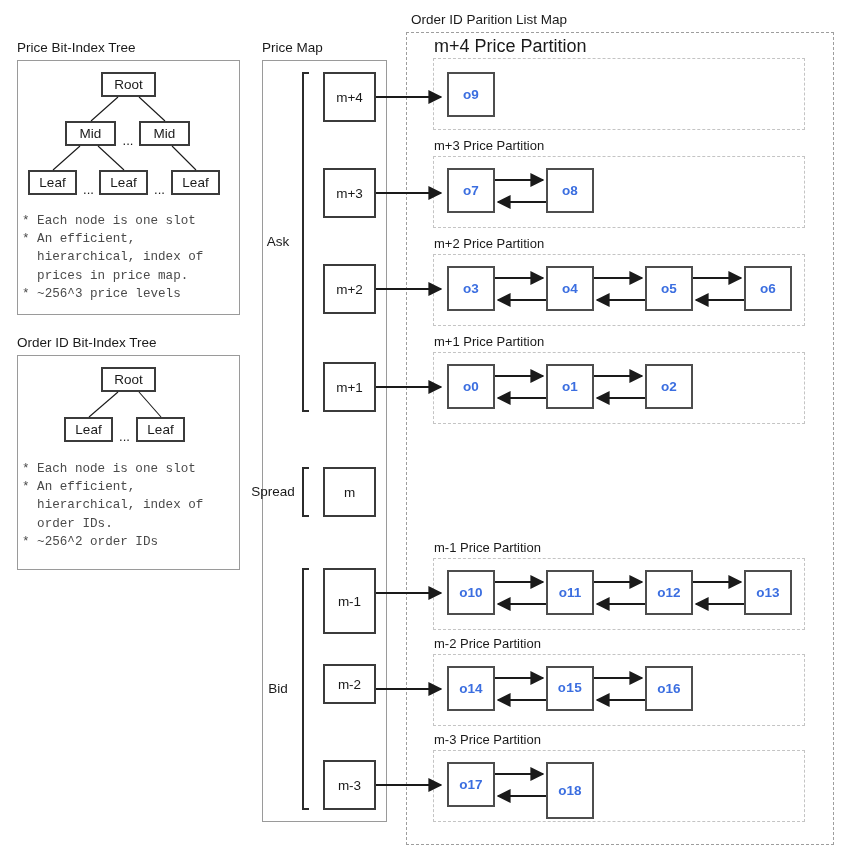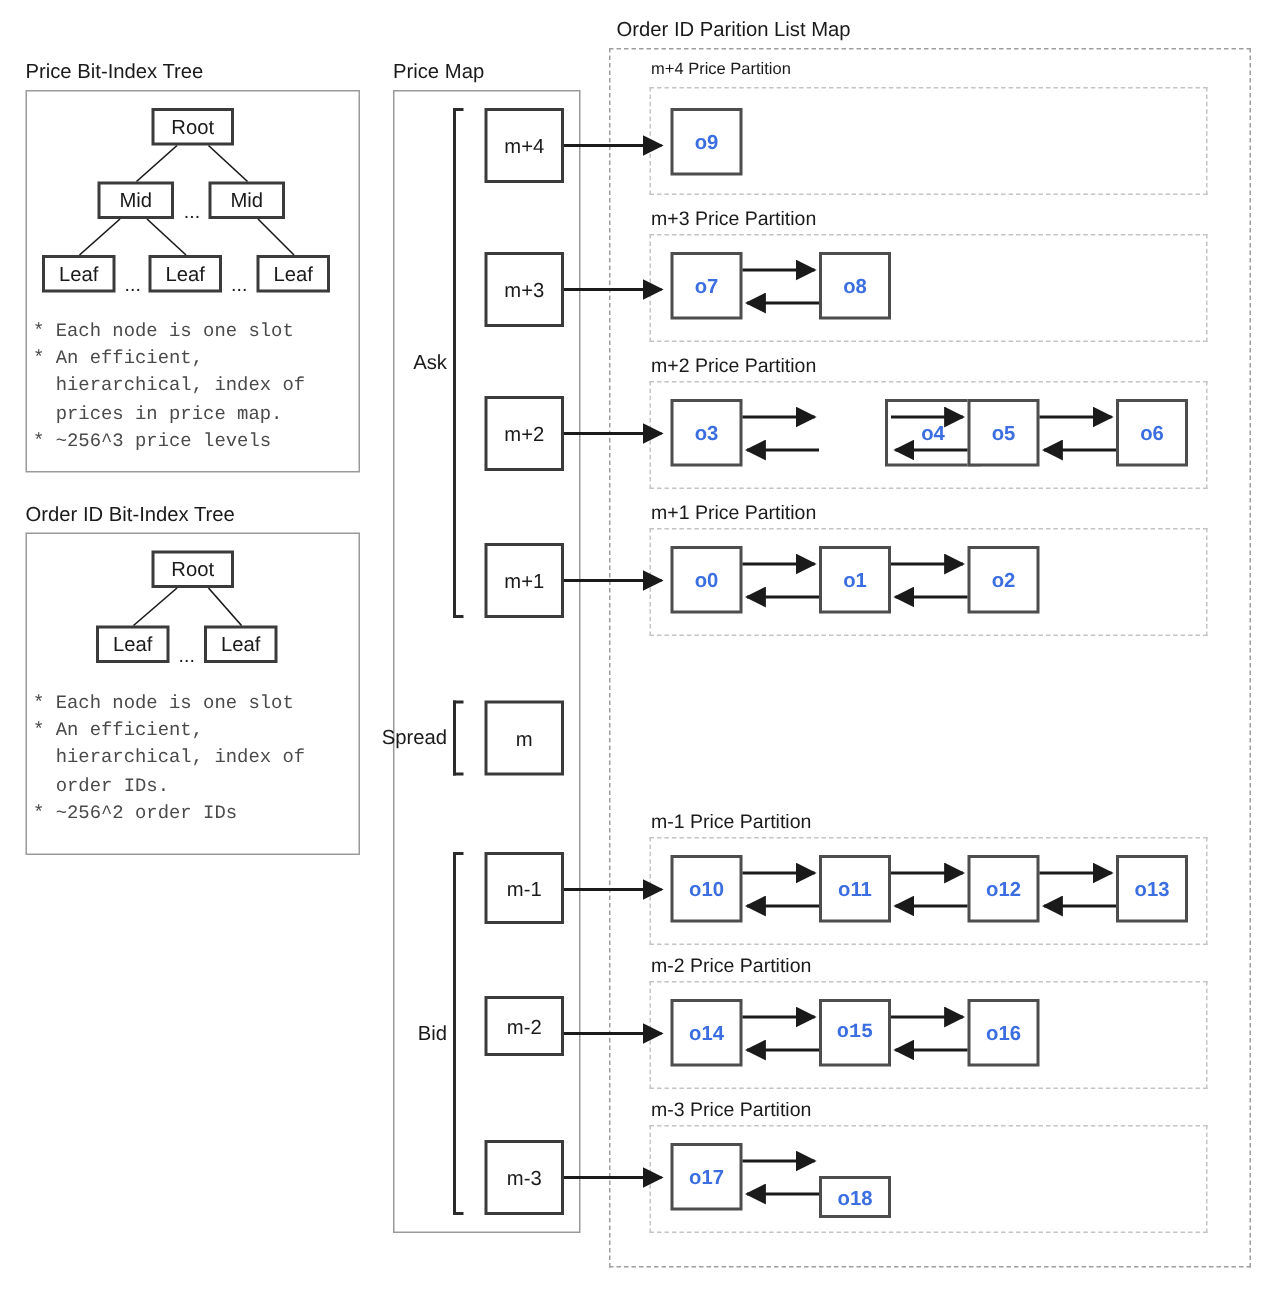--- a/index.html
+++ b/index.html
@@ -78,21 +78,21 @@
   
   .bracket{
     box-sizing:border-box;
     border-left:2px solid #2b2b2b;
     border-top:2px solid #2b2b2b;
     border-bottom:2px solid #2b2b2b;
     width:7px;
   }
   .bracket-label{
     font-size:13.5px;color:#1a1a1a;white-space:nowrap;
-    text-align:right;
+    text-align:center;
   }
 
   
   svg.overlay{position:absolute;left:0;top:0;width:848px;height:866px;pointer-events:none;}
 </style>
 </head>
 <body>
 
 <div class="abs caption" style="left:17px;top:40px;">Price Bit-Index Tree</div>
 
@@ -142,41 +142,41 @@
 <div class="abs bracket-label" style="left:248px;top:484px;width:50px;">Spread</div>
 
 <div class="abs bracket" style="left:302px;top:568px;height:242px;"></div>
 <div class="abs bracket-label" style="left:258px;top:681px;width:40px;">Bid</div>
 
 <div class="abs node" style="left:323px;top:72px;width:53px;height:50px;">m+4</div>
 <div class="abs node" style="left:323px;top:168px;width:53px;height:50px;">m+3</div>
 <div class="abs node" style="left:323px;top:264px;width:53px;height:50px;">m+2</div>
 <div class="abs node" style="left:323px;top:362px;width:53px;height:50px;">m+1</div>
 <div class="abs node" style="left:323px;top:467px;width:53px;height:50px;">m</div>
-<div class="abs node" style="left:323px;top:568px;width:53px;height:48px;">m-1</div>
+<div class="abs node" style="left:323px;top:568px;width:53px;height:66px;">m-1</div>
 <div class="abs node" style="left:323px;top:664px;width:53px;height:40px;">m-2</div>
 <div class="abs node" style="left:323px;top:760px;width:53px;height:50px;">m-3</div>
 
 <div class="abs caption" style="left:411px;top:12px;">Order ID Parition List Map</div>
 
 <div class="abs dashed-outer" style="left:406px;top:32px;width:428px;height:813px;"></div>
 
-<div class="abs caption" style="left:434px;top:38px;font-size:11px;">m+4 Price Partition</div>
+<div class="abs caption" style="left:434px;top:38px;font-size:18px;">m+4 Price Partition</div>
 <div class="abs dashed-part" style="left:433px;top:58px;width:372px;height:72px;"></div>
 <div class="abs order" style="left:447px;top:72px;width:48px;height:45px;">o9</div>
 
 <div class="abs caption" style="left:434px;top:138px;font-size:13px;">m+3 Price Partition</div>
 <div class="abs dashed-part" style="left:433px;top:156px;width:372px;height:72px;"></div>
 <div class="abs order" style="left:447px;top:168px;width:48px;height:45px;">o7</div>
 <div class="abs order" style="left:546px;top:168px;width:48px;height:45px;">o8</div>
 
 <div class="abs caption" style="left:434px;top:236px;font-size:13px;">m+2 Price Partition</div>
 <div class="abs dashed-part" style="left:433px;top:254px;width:372px;height:72px;"></div>
 <div class="abs order" style="left:447px;top:266px;width:48px;height:45px;">o3</div>
-<div class="abs order" style="left:546px;top:266px;width:64px;height:45px;margin-left:44px;">o4</div>
+<div class="abs order" style="left:546px;top:266px;width:48px;height:45px;">o4</div>
 <div class="abs order" style="left:645px;top:266px;width:48px;height:45px;">o5</div>
 <div class="abs order" style="left:744px;top:266px;width:48px;height:45px;">o6</div>
 
 <div class="abs caption" style="left:434px;top:334px;font-size:13px;">m+1 Price Partition</div>
 <div class="abs dashed-part" style="left:433px;top:352px;width:372px;height:72px;"></div>
 <div class="abs order" style="left:447px;top:364px;width:48px;height:45px;">o0</div>
 <div class="abs order" style="left:546px;top:364px;width:48px;height:45px;">o1</div>
 <div class="abs order" style="left:645px;top:364px;width:48px;height:45px;">o2</div>
 
 <div class="abs caption" style="left:434px;top:540px;font-size:13px;">m-1 Price Partition</div>
@@ -188,21 +188,21 @@
 
 <div class="abs caption" style="left:434px;top:636px;font-size:13px;">m-2 Price Partition</div>
 <div class="abs dashed-part" style="left:433px;top:654px;width:372px;height:72px;"></div>
 <div class="abs order" style="left:447px;top:666px;width:48px;height:45px;">o14</div>
 <div class="abs order" style="left:546px;top:666px;width:48px;height:45px;font-family:Liberation Mono, monospace;">o15</div>
 <div class="abs order" style="left:645px;top:666px;width:48px;height:45px;">o16</div>
 
 <div class="abs caption" style="left:434px;top:732px;font-size:13px;">m-3 Price Partition</div>
 <div class="abs dashed-part" style="left:433px;top:750px;width:372px;height:72px;"></div>
 <div class="abs order" style="left:447px;top:762px;width:48px;height:45px;">o17</div>
-<div class="abs order" style="left:546px;top:784px;width:48px;height:28px;">o18</div>
+<div class="abs order" style="left:546px;top:762px;width:48px;height:57px;">o18</div>
 
 <svg class="overlay" viewBox="0 0 848 866" xmlns="http://www.w3.org/2000/svg">
   <defs>
     <marker id="arrow" viewBox="0 0 10 10" refX="9" refY="5" markerWidth="7" markerHeight="7" orient="auto-start-reverse">
       <path d="M 0 0 L 10 5 L 0 10 z" fill="#1a1a1a"></path>
     </marker>
   </defs>
 
   <g stroke="#1a1a1a" stroke-width="1.1" fill="none">
     <line x1="118" y1="97" x2="91" y2="121"></line>

